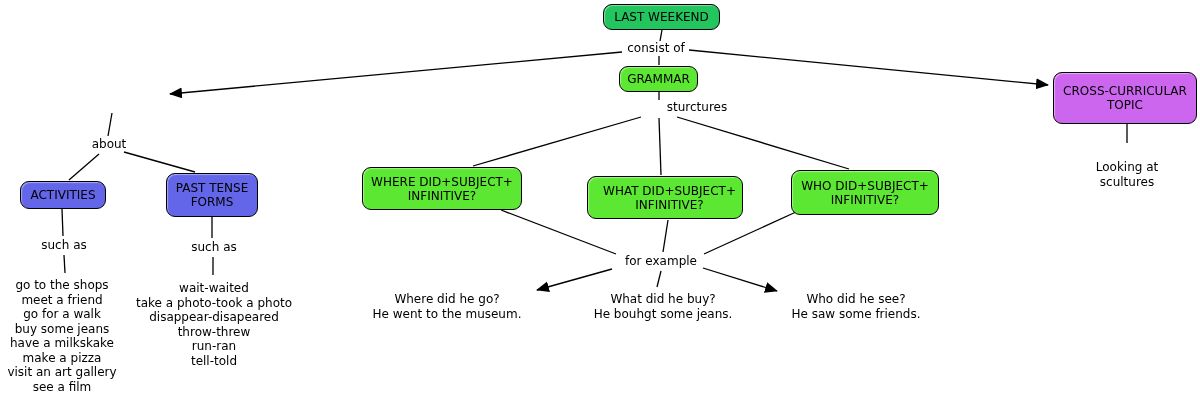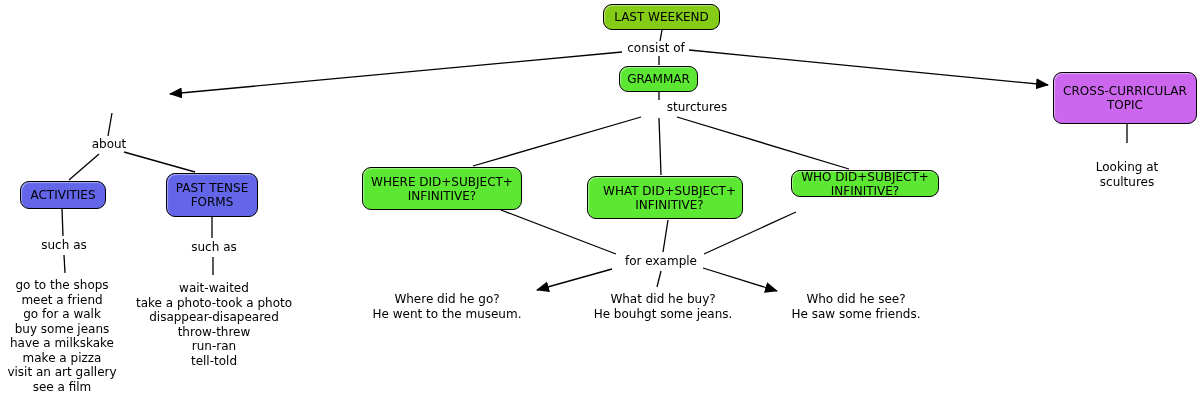--- a/index.html
+++ b/index.html
@@ -62,28 +62,28 @@
     <line x1="1127" y1="115" x2="1127" y2="143"></line>
   </svg>
 
   <div class="linklabel" style="left:656px; top:42px;">consist of</div>
   <div class="linklabel" style="left:659px; top:101px;margin-left:38px;">sturctures</div>
   <div class="linklabel" style="left:109px; top:138px;">about</div>
   <div class="linklabel" style="left:64px; top:239px;">such as</div>
   <div class="linklabel" style="left:214px; top:241px;">such as</div>
   <div class="linklabel" style="left:661px; top:255px;">for example</div>
 
-  <div class="node" style="left: 603px; top: 4px; width: 117px; height: 26px; background: #84cc16;">LAST WEEKEND</div>
+  <div class="node" style="left: 603px; top: 4px; width: 117px; height: 26px; background: #22c55e;">LAST WEEKEND</div>
   <div class="node" style="left: 619px; top: 66px; width: 79px; height: 26px; background: rgb(92, 232, 50);">GRAMMAR</div>
   <div class="node" style="left: 1053px; top: 72px; width: 144px; height: 52px; background: rgb(204, 102, 238);">CROSS-CURRICULAR TOPIC</div>
   <div class="node" style="left: 20px; top: 181px; width: 86px; height: 28px; background: rgb(99, 102, 232);">ACTIVITIES</div>
   <div class="node" style="left: 166px; top: 173px; width: 92px; height: 44px; background: rgb(99, 102, 232);">PAST TENSE FORMS</div>
   <div class="node" style="left: 362px; top: 167px; width: 160px; height: 43px; background: rgb(92, 232, 50);">WHERE DID+SUBJECT+ INFINITIVE?</div>
   <div class="node" style="left: 587px; top: 176px; width: 156px; height: 43px; background: rgb(92, 232, 50); padding-left: 13px;">WHAT DID+SUBJECT+ INFINITIVE?</div>
-  <div class="node" style="left: 791px; top: 170px; width: 148px; height: 27px; background: rgb(92, 232, 50);">WHO DID+SUBJECT+ INFINITIVE?</div>
+  <div class="node" style="left: 791px; top: 170px; width: 148px; height: 45px; background: rgb(92, 232, 50);">WHO DID+SUBJECT+ INFINITIVE?</div>
 
   <div class="textblock" style="left:62px; top:278px;">go to the shops
 meet a friend
 go for a walk
 buy some jeans
 have a milkskake
 make a pizza
 visit an art gallery
 see a film</div>
   <div class="textblock" style="left:214px; top:281px;">wait-waited

